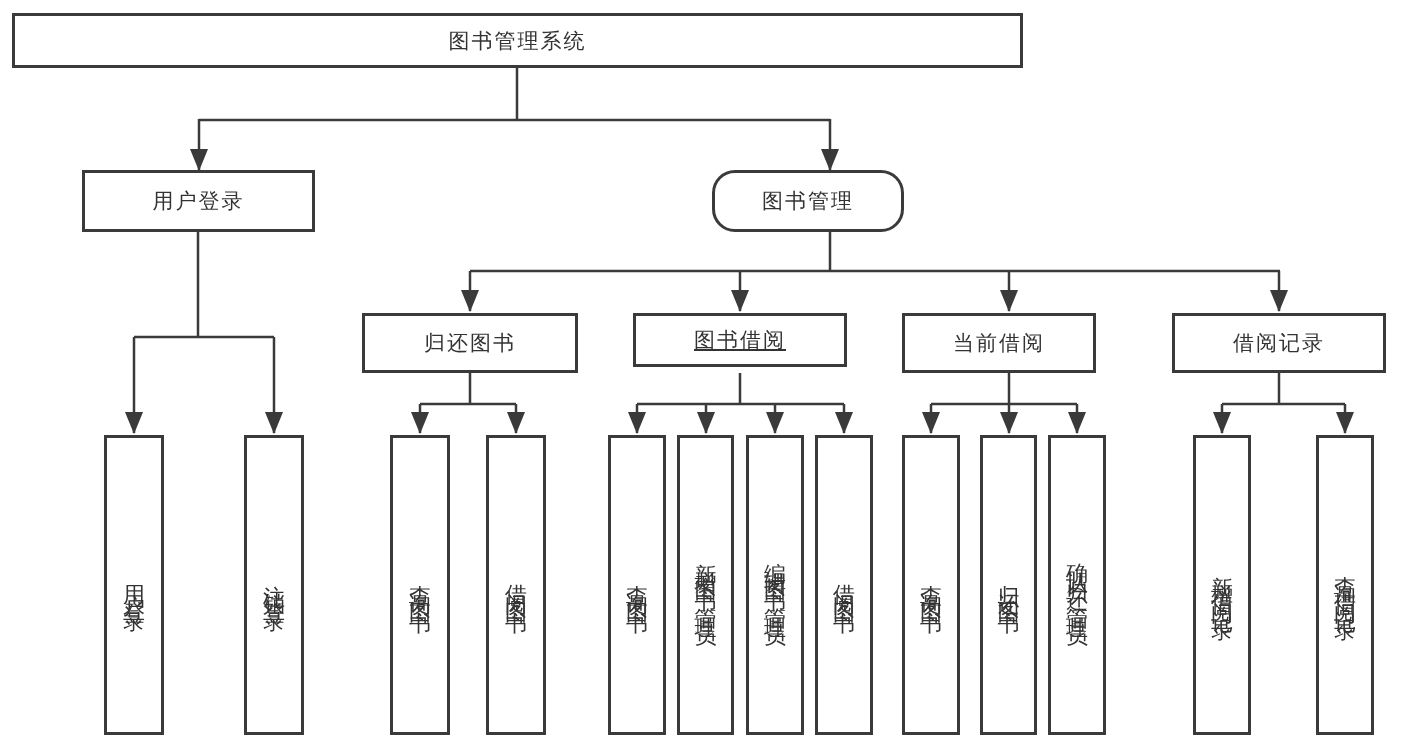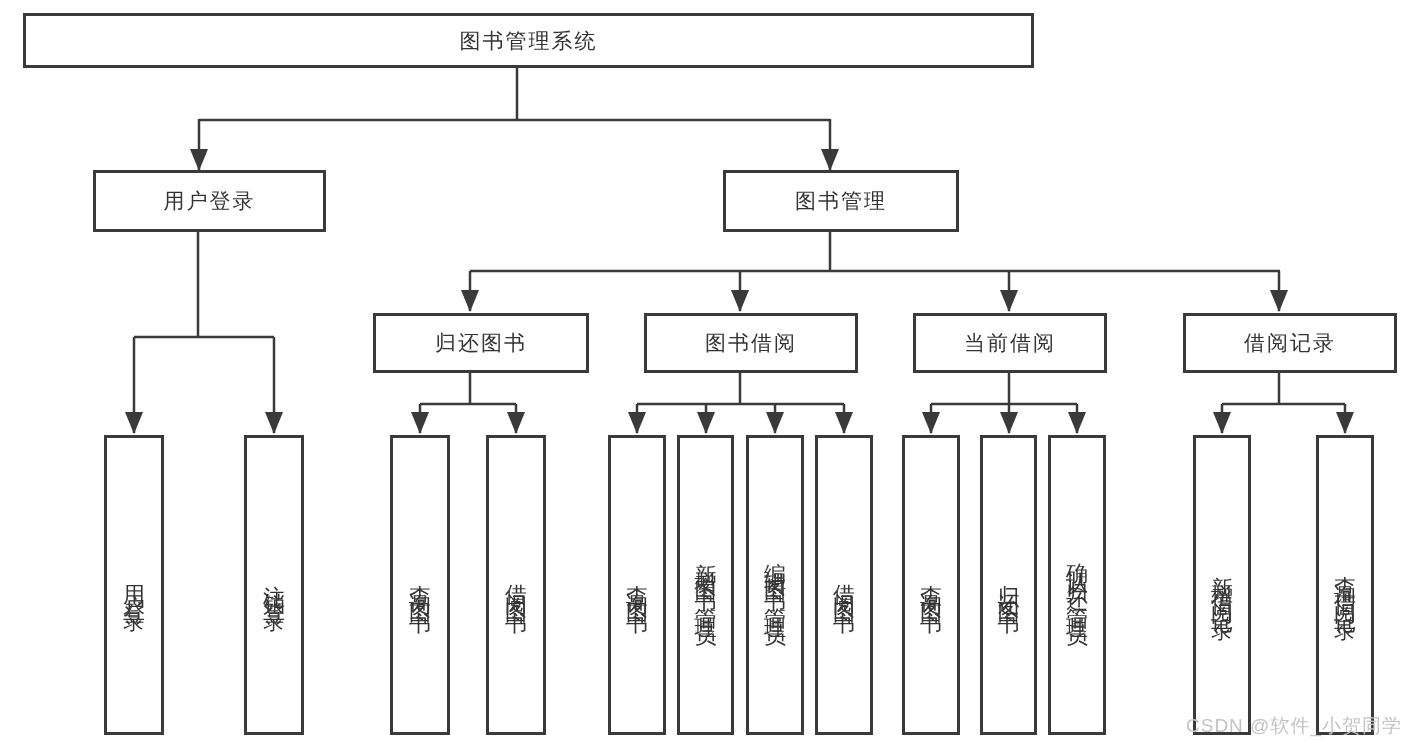--- a/index.html
+++ b/index.html
@@ -1,21 +1,21 @@
 <!DOCTYPE html>
 <html style="--line: #3a3a3a; --text: #333333; --watermark: #c3c3c3; --bg: #ffffff;"><head>
 <meta charset="utf-8">
 <style>
   :root { --line:#3a3a3a; --text:#333333; --watermark:#c3c3c3; --bg:#ffffff; }
   * { margin:0; padding:0; box-sizing:border-box; }
   html,body { background:var(--bg); font-family:"Liberation Sans","DejaVu Sans",sans-serif; }
   .canvas { position:relative; width:1405px; height:747px; background:var(--bg); overflow:hidden; }
   .node { position:absolute; border:3px solid var(--line); background:#fff; color:var(--text);
           display:flex; align-items:center; justify-content:center; }
-  .h-node { font-size:21px; letter-spacing:2px; white-space:nowrap;margin-left:11px; }
+  .h-node { font-size:21px; letter-spacing:2px; white-space:nowrap; }
   .v-node { font-size:22px; }
   .v-node span { writing-mode:vertical-rl; text-orientation:mixed; letter-spacing:9px; line-height:1; }
   svg.wires { position:absolute; left:0; top:0; width:1405px; height:747px; }
   svg.wires path { fill:none; stroke:var(--line); stroke-width:2.5; }
   .watermark { position:absolute; left:1186px; top:713px; font-size:19px; color:var(--watermark);
                letter-spacing:1px; white-space:nowrap; }
 </style>
 </head>
 <body>
 
@@ -76,28 +76,28 @@
     </g>
   </svg>
 
   <div class="node h-node" style="left:12px; top:13px; width:1011px; height:55px;">
     <span>图书管理系统</span>
   </div>
 
   <div class="node h-node" style="left:82px; top:170px; width:233px; height:62px;">
     <span>用户登录</span>
   </div>
-  <div class="node h-node" style="left:712px; top:170px; width:236px; height:62px;">
+  <div class="node h-node" style="left:712px; top:170px; width:192px; height:62px;border-radius:23px;">
     <span>图书管理</span>
   </div>
 
   <div class="node h-node" style="left:362px; top:313px; width:216px; height:60px;">
     <span>归还图书</span>
   </div>
-  <div class="node h-node" style="left:633px; top:313px; width:214px; height:60px;">
+  <div class="node h-node" style="left:633px; top:313px; width:214px; height:54px;text-decoration:underline;">
     <span>图书借阅</span>
   </div>
   <div class="node h-node" style="left:902px; top:313px; width:194px; height:60px;">
     <span>当前借阅</span>
   </div>
   <div class="node h-node" style="left:1172px; top:313px; width:214px; height:60px;">
     <span>借阅记录</span>
   </div>
 
   <div class="node v-node" style="left:104px; top:435px; width:60px; height:300px;">
@@ -137,14 +137,13 @@
     <span>确认归还（管理员）</span>
   </div>
 
   <div class="node v-node" style="left:1193px; top:435px; width:58px; height:300px;">
     <span>新增借阅记录</span>
   </div>
   <div class="node v-node" style="left:1316px; top:435px; width:58px; height:300px;">
     <span>查询借阅记录</span>
   </div>
 
-  <div class="watermark">CSDN @软件_小贺同学</div>
 </div>
 
 </body></html>

